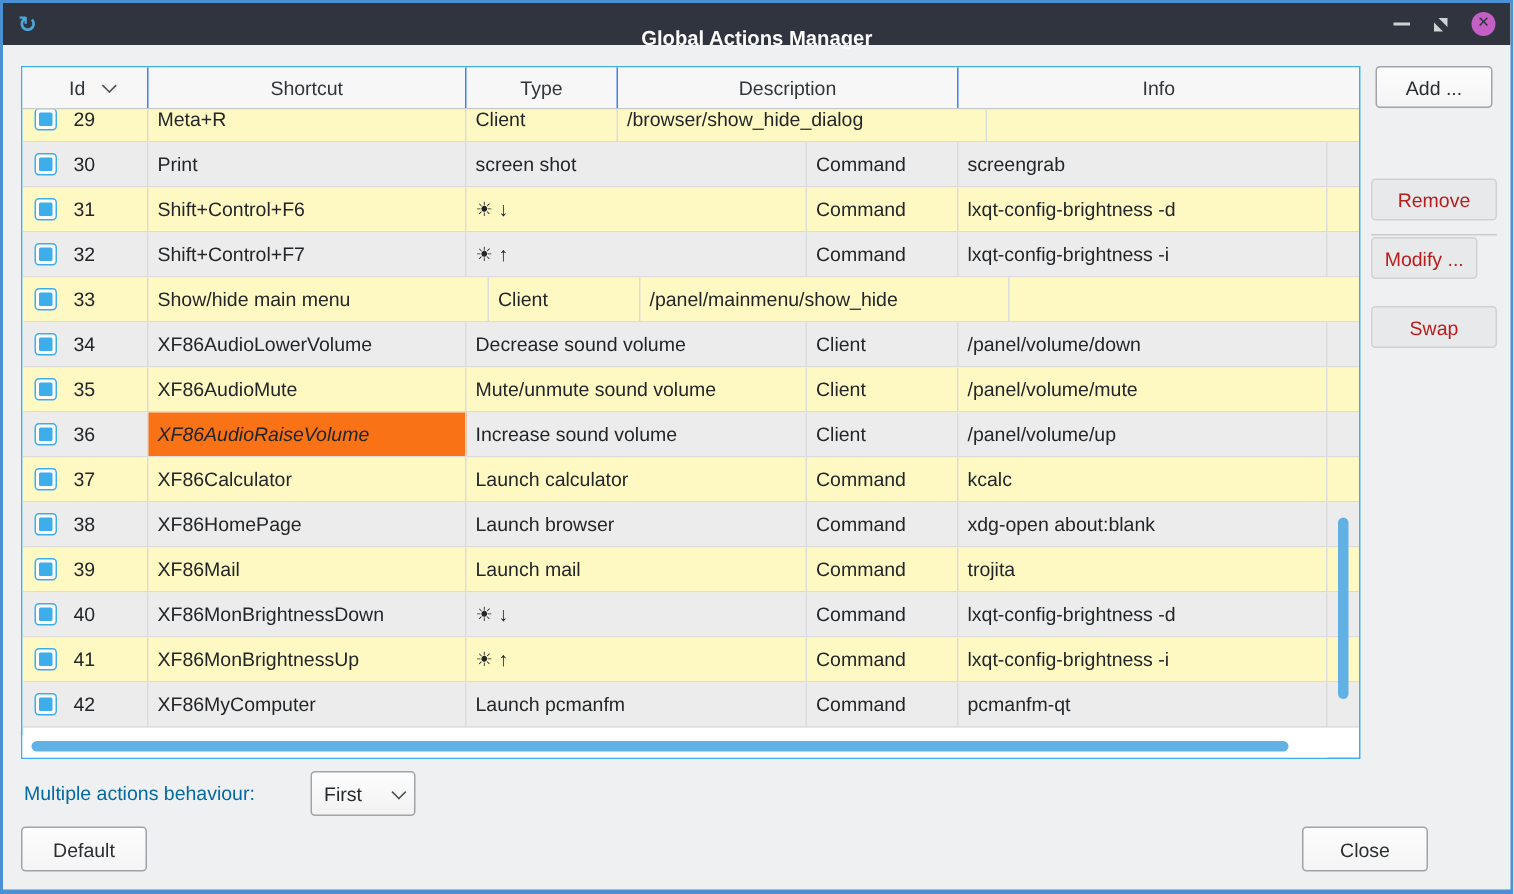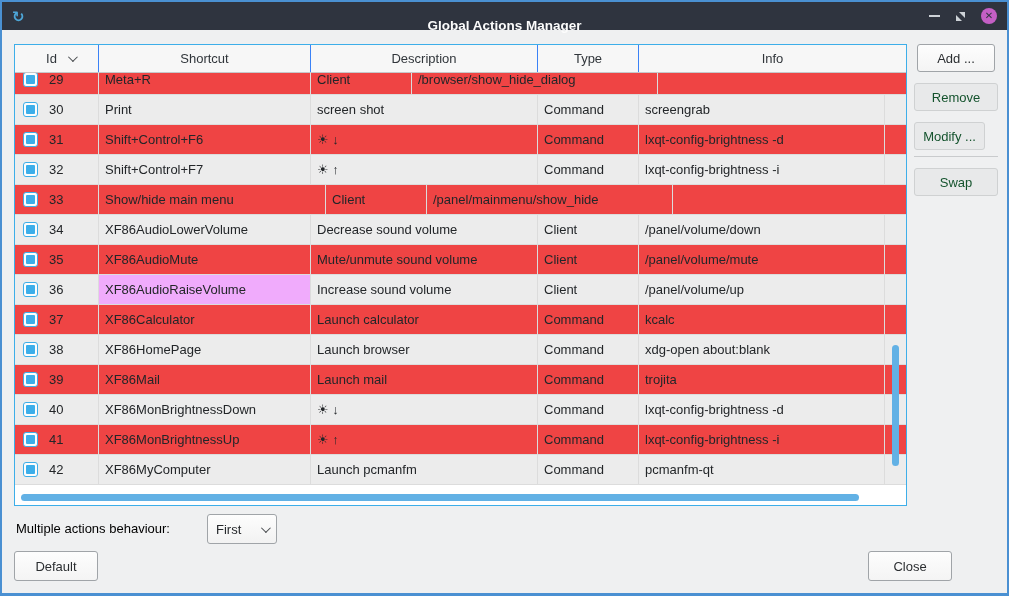--- a/index.html
+++ b/index.html
@@ -29,57 +29,57 @@
                  background:#fff; border:1px solid #3daee9; }
 
   .thead { display:flex; height:28px; background:#f7f7f7; border-bottom:1px solid #c6c8ca; }
   .th { display:flex; align-items:center; justify-content:center; gap:6px;
         border-right:1px solid #3b82f6; color:#31363b; }
   .th:last-child { border-right:none; flex:1; }
   .chev { width:7px; height:7px; border-right:1.5px solid #4a4d50; border-bottom:1.5px solid #4a4d50;
           transform:rotate(45deg) translateY(-2px); display:inline-block; }
 
   .tbody { height:416px; overflow:hidden; }
-  .row { display:flex; height:30px; border-bottom:1px solid #dcdcdc; background:#ef4444; }
+  .row { display:flex; height:30px; border-bottom:1px solid #dcdcdc; background:#fef9c3; }
   .row:nth-child(even) { background:#ececec; }
   .row:first-child { margin-top:-8px; }
   .cell { display:flex; align-items:center; padding:0 6px; border-right:1px solid #dcdcdc;
           white-space:nowrap; overflow:hidden; color:#232629; }
   .c-id { width:84px; padding-left:8px; gap:11px; }
   .c-shortcut { width:212px; }
   .c-desc { width:227px; }
   .c-type { width:101px; }
   .c-info { width:246px; }
-  .cell.selected { background:#f0abfc; }
+  .cell.selected { background:#f97316;font-style:italic; }
 
   .checkbox { width:15px; height:15px; flex:0 0 auto; border:1px solid #3daee9; border-radius:3px;
               background:#fdfdfd; display:flex; align-items:center; justify-content:center; }
   .checkbox-inner { width:9px; height:9px; background:#3daee9; border-radius:1px; }
 
   
   .vscroll-thumb { position:absolute; right:7px; top:300px; width:7px; height:121px;
                    background:#62b1e5; border-radius:4px; }
   .hscroll-track { position:absolute; left:0; right:21px; bottom:0; height:15px; background:#fff; }
   .hscroll-thumb { position:absolute; left:6px; bottom:4px; width:838px; height:7px;
                    background:#62b1e5; border-radius:4px; }
 
   
   .btn { background:linear-gradient(#fdfdfd,#f4f4f4); border:1px solid #a0a4a8; border-radius:3px;
          color:#2b2e31; font-size:13px; display:flex; align-items:center; justify-content:center;
          font-family:inherit; }
-  .btn.disabled { background:#e8e9ea; border-color:#cfd1d2; color:#14532d; }
+  .btn.disabled { background:#e8e9ea; border-color:#cfd1d2; color:#b91c1c;margin-top:36px; }
   .side-btn { position:absolute; height:28px; }
   #btn-add    { left:915px; top:14px;  width:78px; }
   #btn-remove { left:912px; top:53px;  width:84px; }
   #btn-modify { left:912px; top:92px;  width:71px; }
   #btn-swap   { left:912px; top:138px; width:84px; }
   .side-sep { position:absolute; left:912px; top:126px; width:84px; height:1px; background:#c9cbcd; }
 
   
-  .behaviour-label { position:absolute; left:14px; top:491px; color:#000000; }
+  .behaviour-label { position:absolute; left:14px; top:491px; color:#0369a1; }
   .combo { position:absolute; left:205px; top:484px; width:70px; height:30px;
            background:linear-gradient(#fdfdfd,#f2f2f2); border:1px solid #a0a4a8; border-radius:3px;
            display:flex; align-items:center; padding:0 8px; gap:8px; }
   .combo .chev { margin-left:auto; transform:rotate(45deg) translateY(-2px); }
   #btn-default { position:absolute; left:12px;  top:521px; width:84px; height:30px; }
   #btn-close   { position:absolute; left:866px; top:521px; width:84px; height:30px; }
 </style>
 </head>
 <body>
 
@@ -100,22 +100,22 @@
 
   <div class="content">
 
     <div class="table-frame">
       <div class="thead">
         <div class="th c-id">
           <span>Id</span>
           <span class="chev"></span>
         </div>
         <div class="th c-shortcut">Shortcut</div>
+        <div class="th c-type">Type</div>
         <div class="th c-desc">Description</div>
-        <div class="th c-type">Type</div>
         <div class="th">Info</div>
       </div>
 
       <div class="tbody">
 
       <div class="row">
           <div class="cell c-id">
             <span class="checkbox">
               <span class="checkbox-inner"></span>
             </span>

